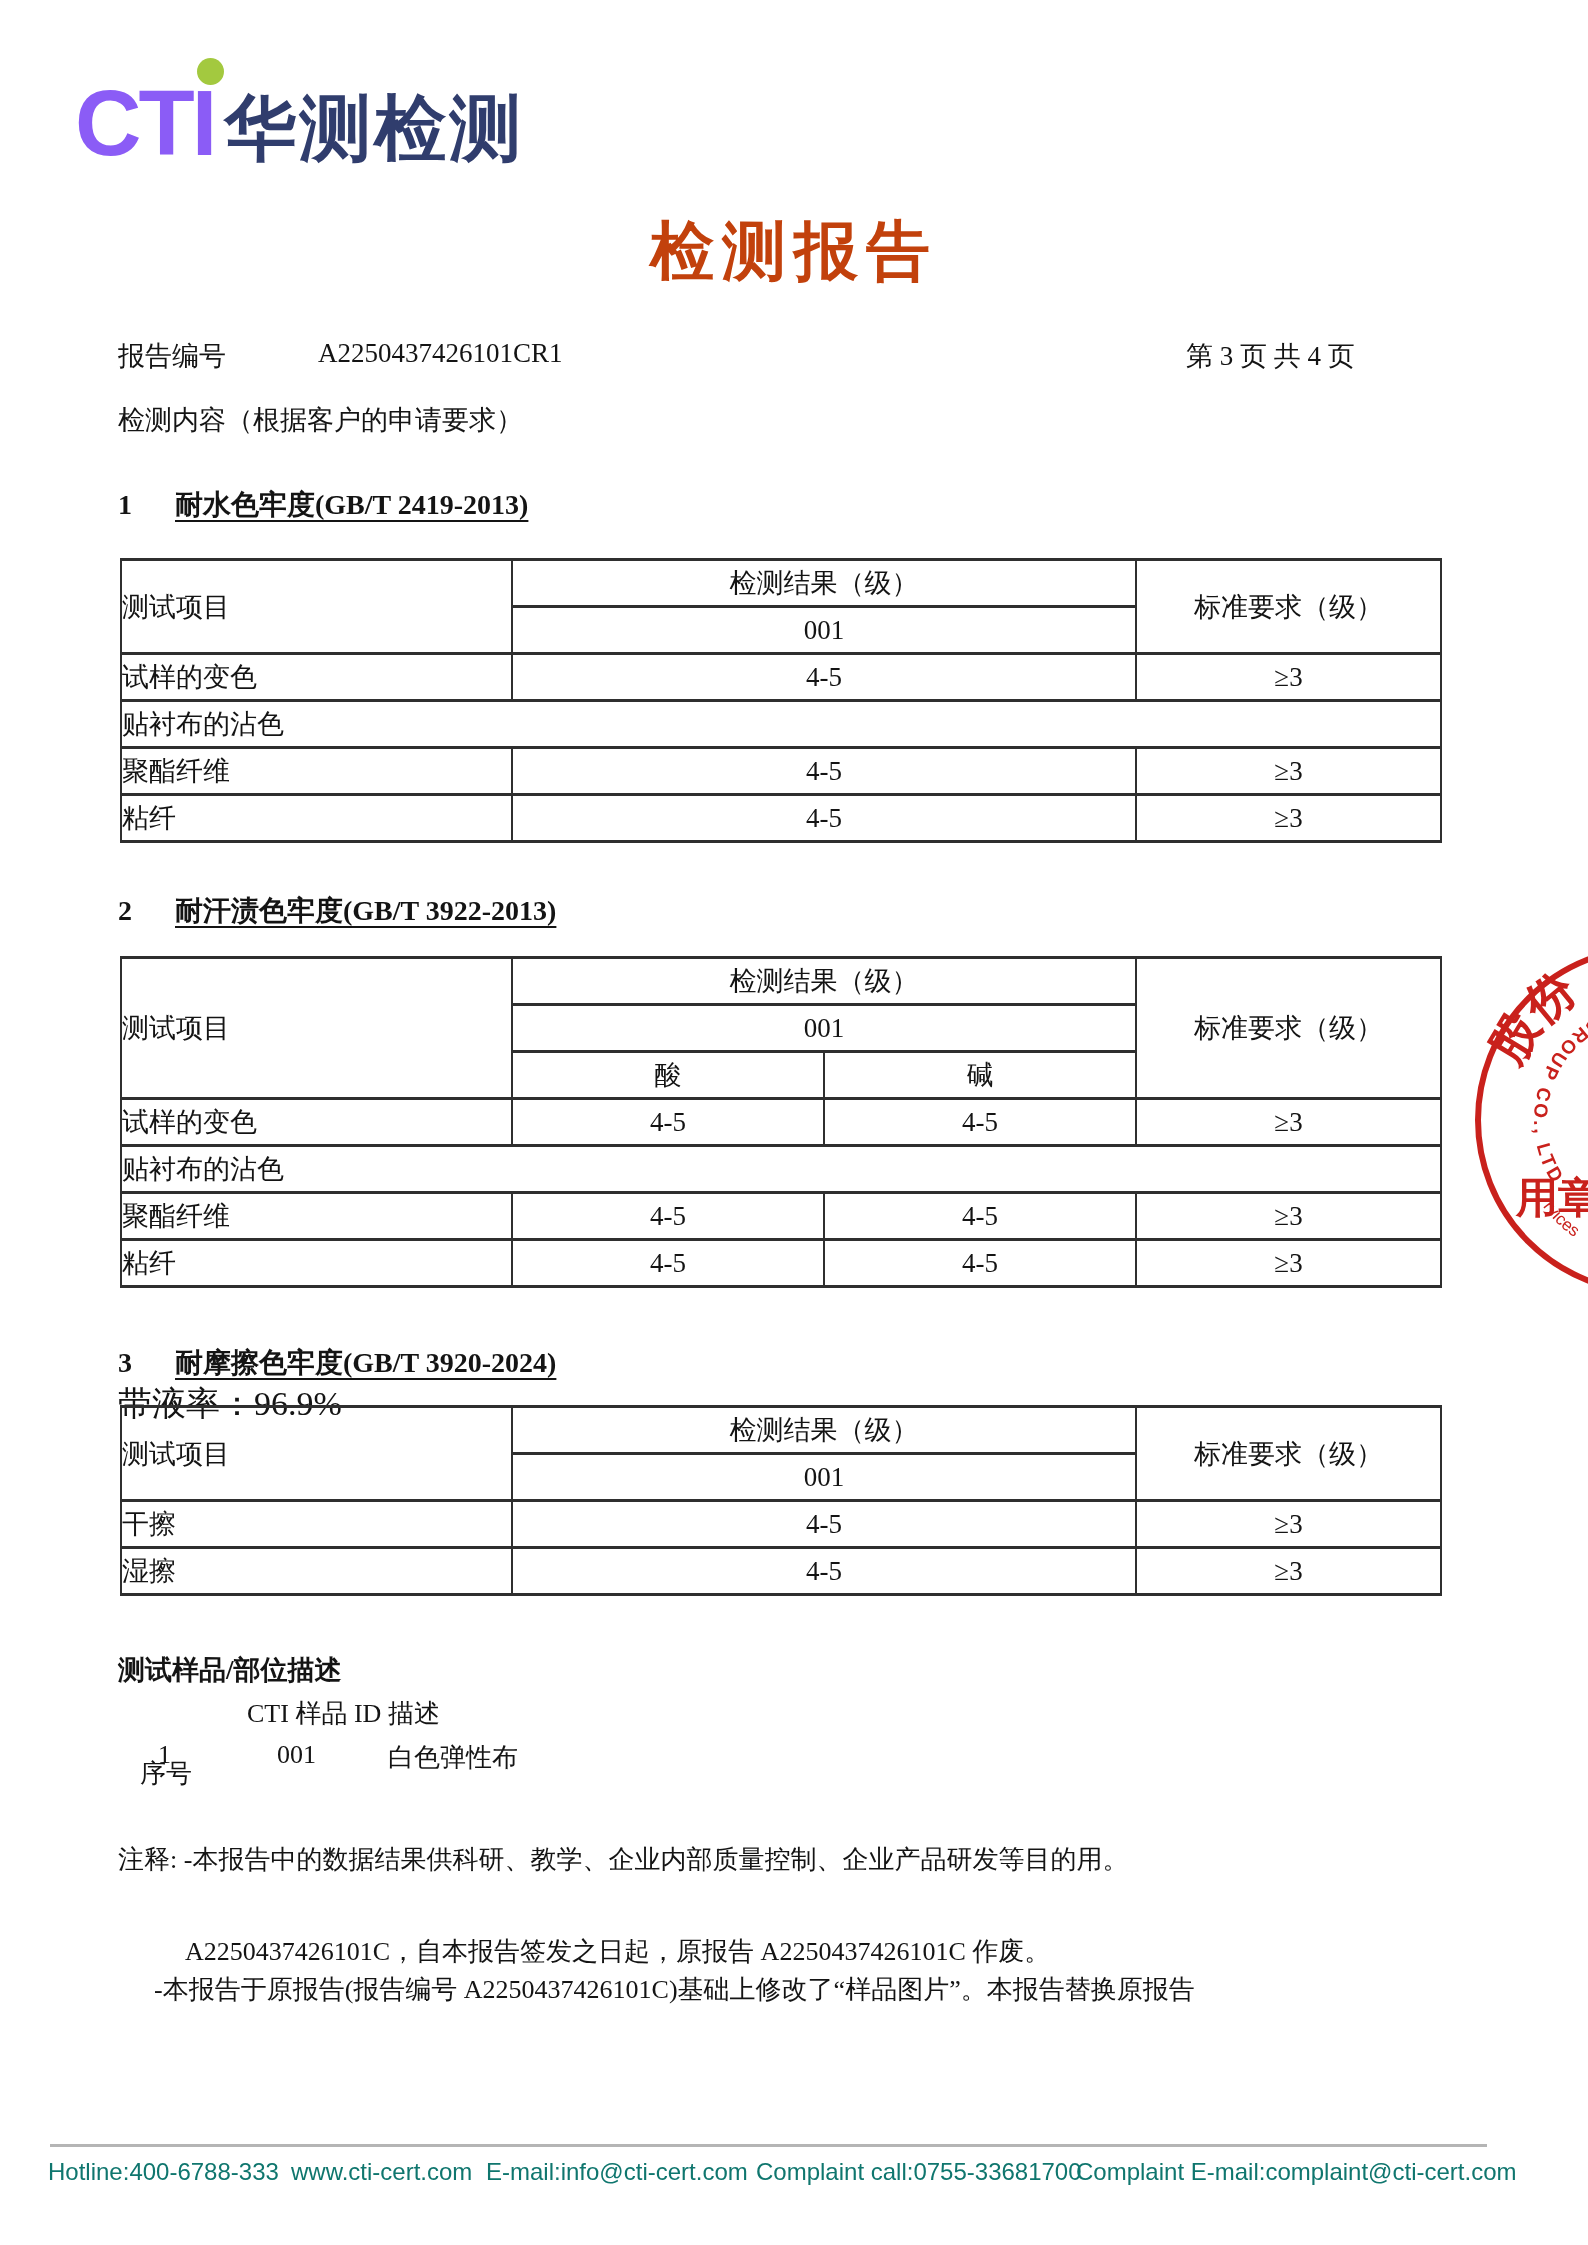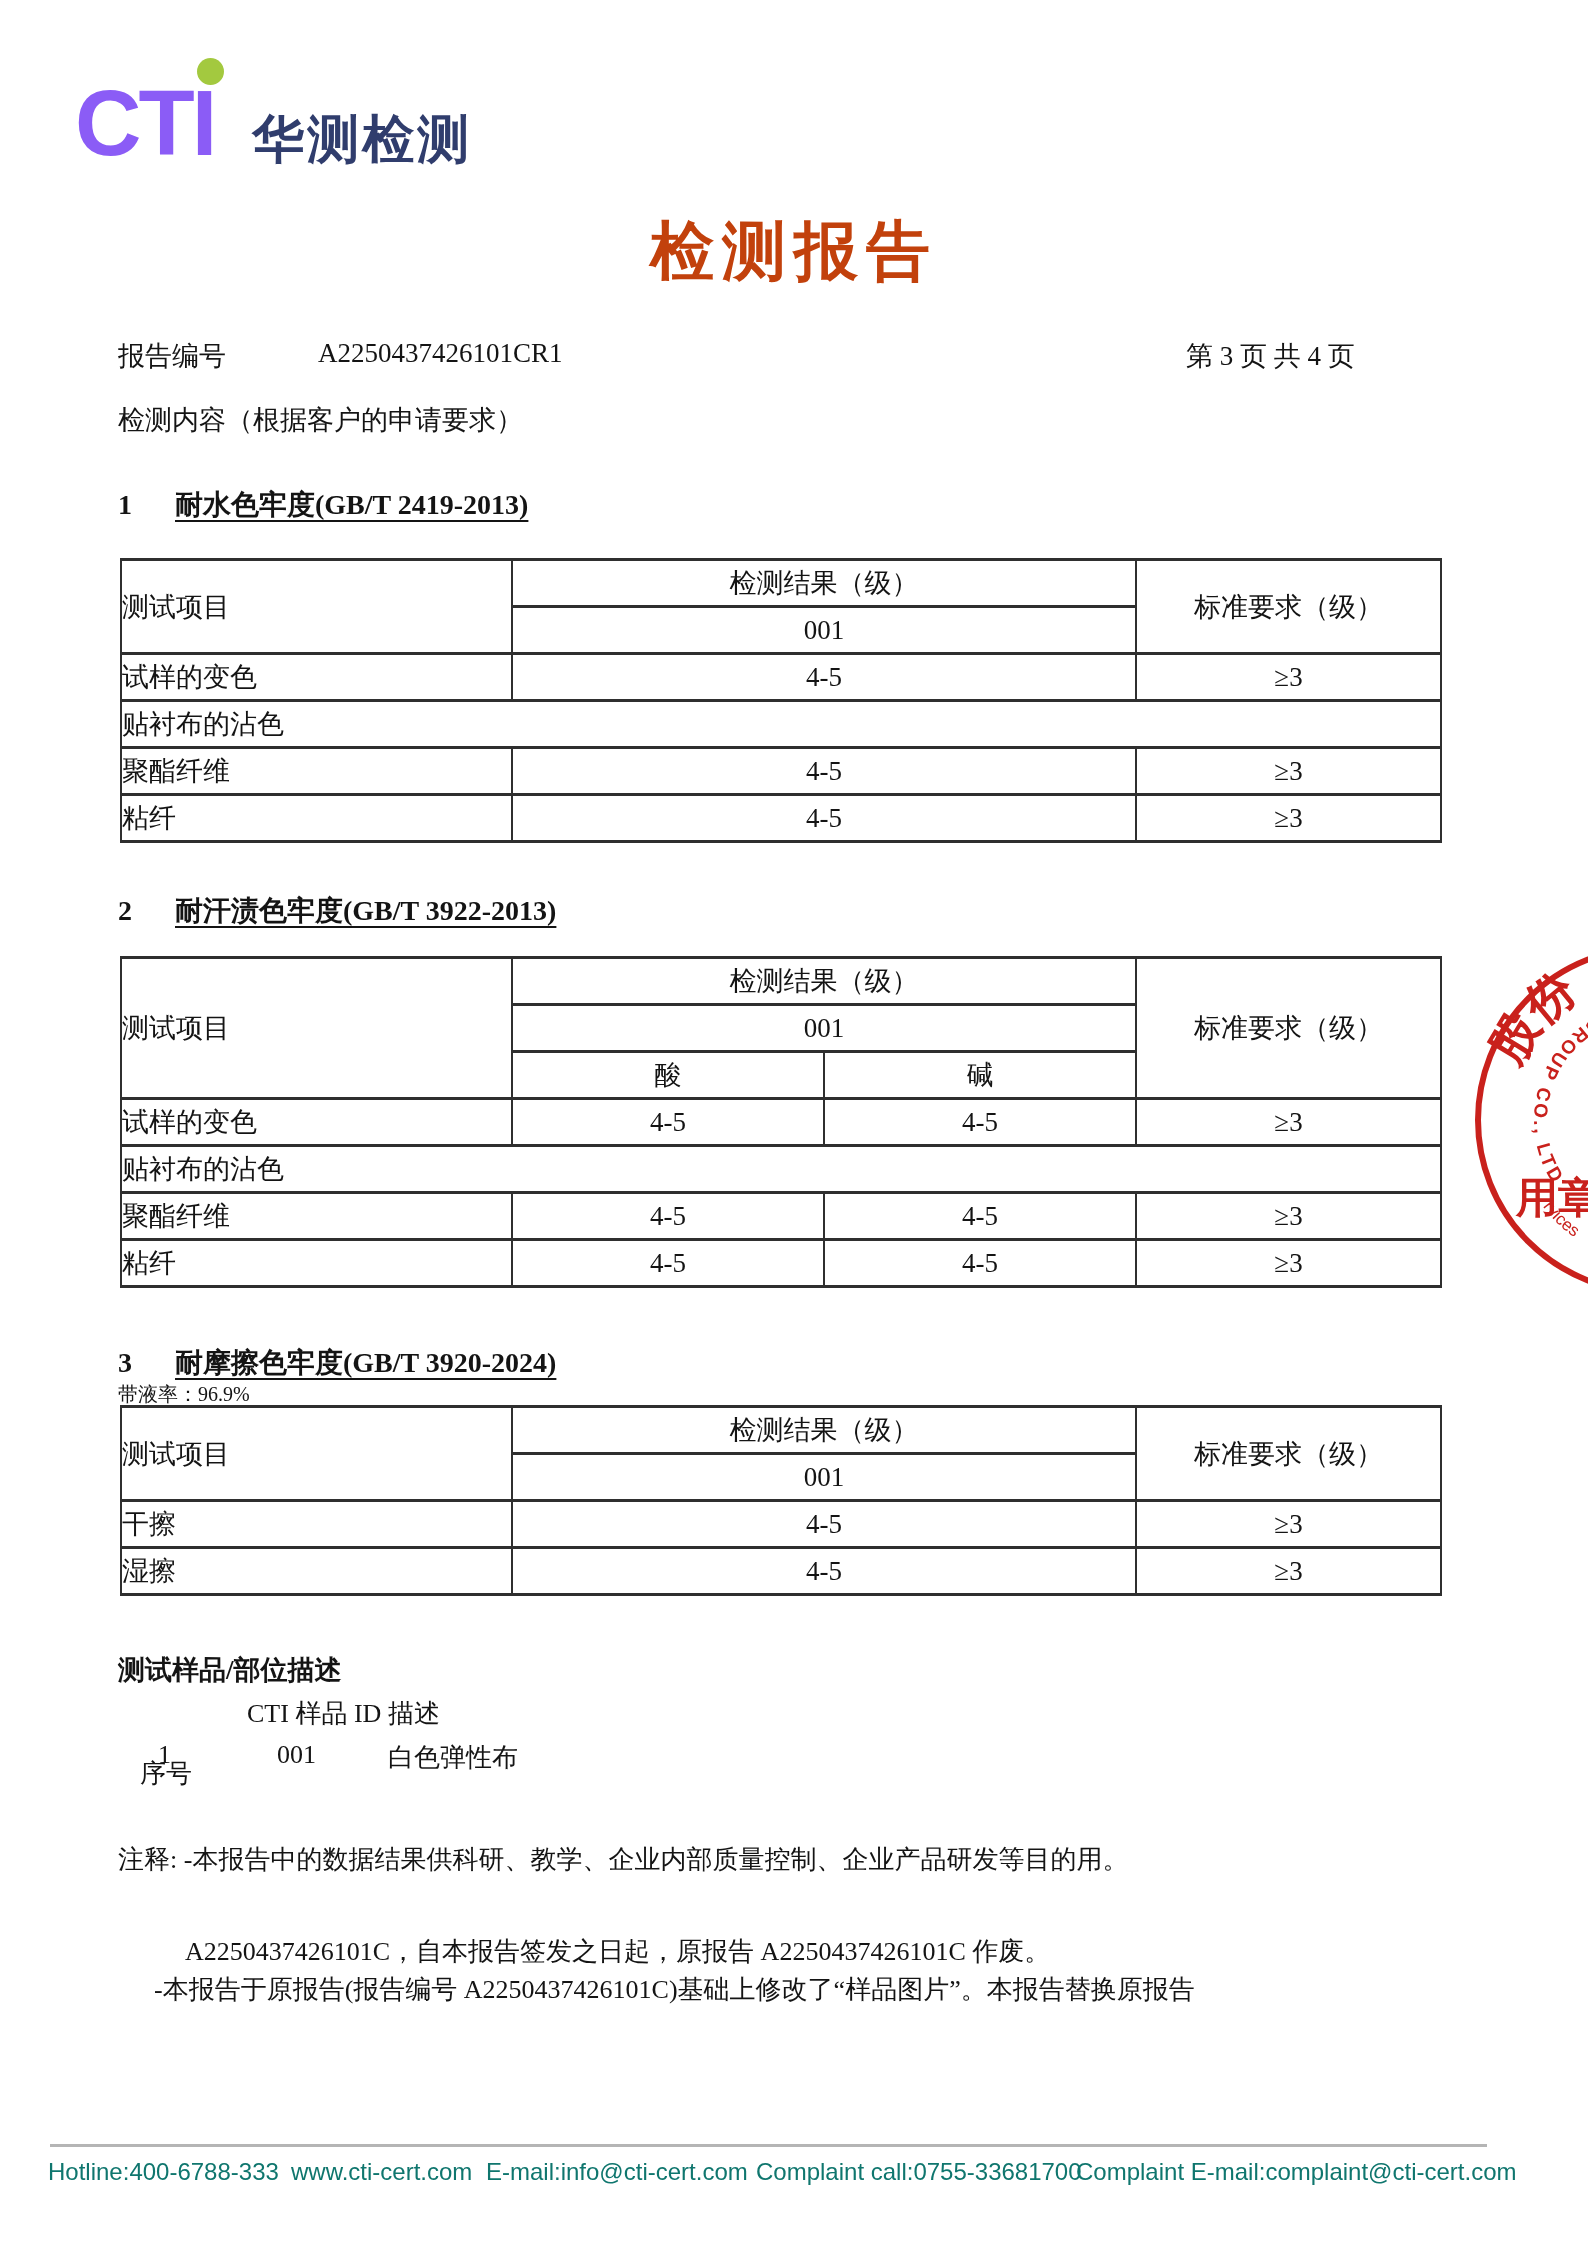--- a/index.html
+++ b/index.html
@@ -11,22 +11,22 @@
   .abs { position:absolute; }
 
   
   .logo { position:absolute; left:75px; top:78px; height:88px; display:flex; align-items:flex-end; }
   .logo-cti {
     font-family:"Liberation Sans","DejaVu Sans",sans-serif;
     font-size:92px; font-weight:700; letter-spacing:-3px; line-height:0.92;
     color:#8b5cf6;
   }
   .logo-cn {
-    font-size:52px; font-weight:700; line-height:1.02; letter-spacing:3px;
-    color:#303d6d; margin-left:38px;
+    font-size:72px; font-weight:700; line-height:1.02; letter-spacing:3px;
+    color:#303d6d; margin-left:10px;
   }
   .logo-dot {
     position:absolute; left:197px; top:58px; width:27px; height:27px;
     border-radius:50%; background:#a3c93f;
   }
 
   
   .title {
     position:absolute; left:0; top:208px; width:100%; margin:0;
     text-align:center; font-size:64px; font-weight:700; letter-spacing:8px; color:#c2410c;
@@ -37,21 +37,21 @@
   .page-indicator  { left:1186px; top:338px; }
   .content-scope   { left:118px; top:402px; font-size:27px; }
 
   
   .sec-head { position:absolute; left:118px; font-size:28px; font-weight:700; }
   .sec-no   { display:inline-block; width:57px; }
   .sec-title{ text-decoration:underline; text-decoration-thickness:2px; text-underline-offset:6px; }
   .sec1 { top:486px; }
   .sec2 { top:892px; }
   .sec3 { top:1344px; }
-  .moisture { left:118px; top:1381px; font-size:20px; }
+  .moisture { left:118px; top:1381px; font-size:34px; }
 
   
   table.rtable {
     position:absolute; left:120px; border-collapse:collapse; table-layout:fixed;
     width:1320px; font-size:27px;
   }
   .t1 { top:558px; } .t2 { top:956px; } .t3 { top:1405px; }
   table.rtable td {
     border:2px solid #2f2f2f; border-top-width:3px; border-bottom-width:3px;
     height:44px; padding:0; text-align:center; vertical-align:middle;

